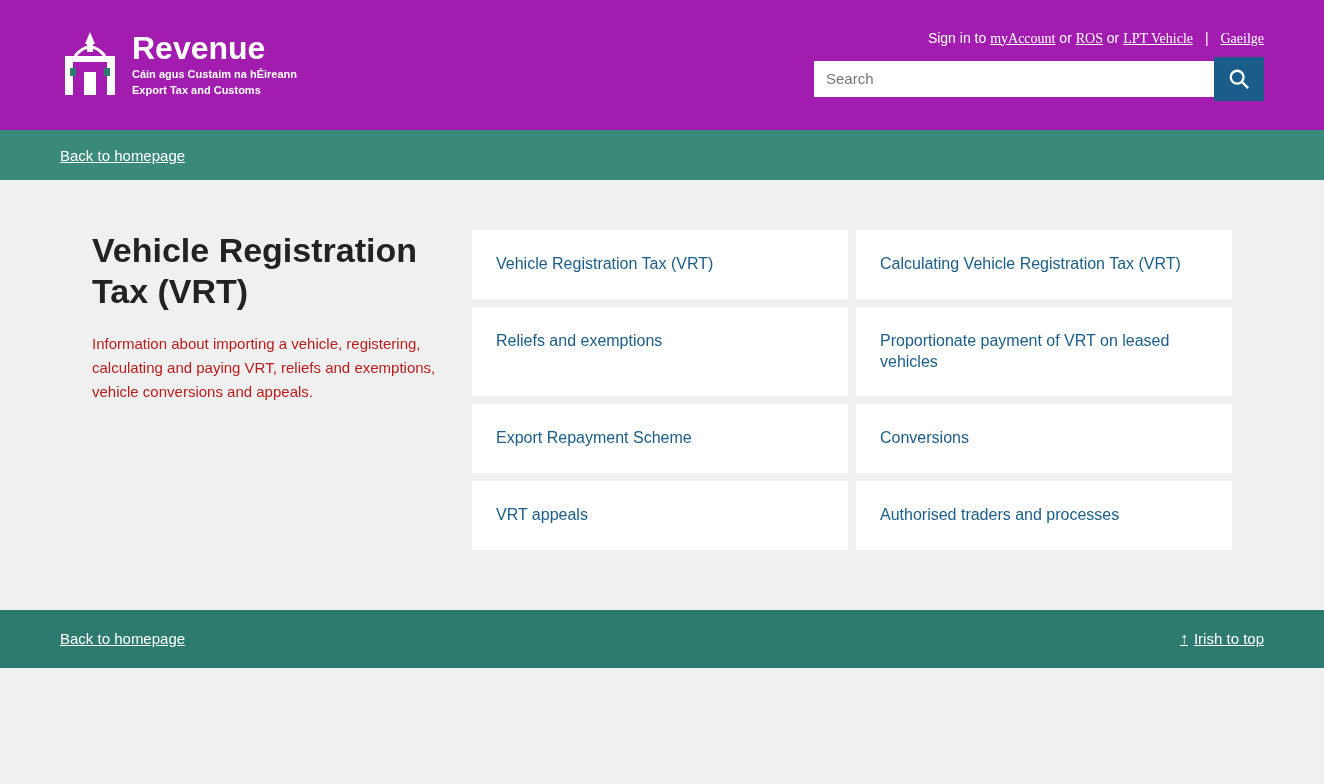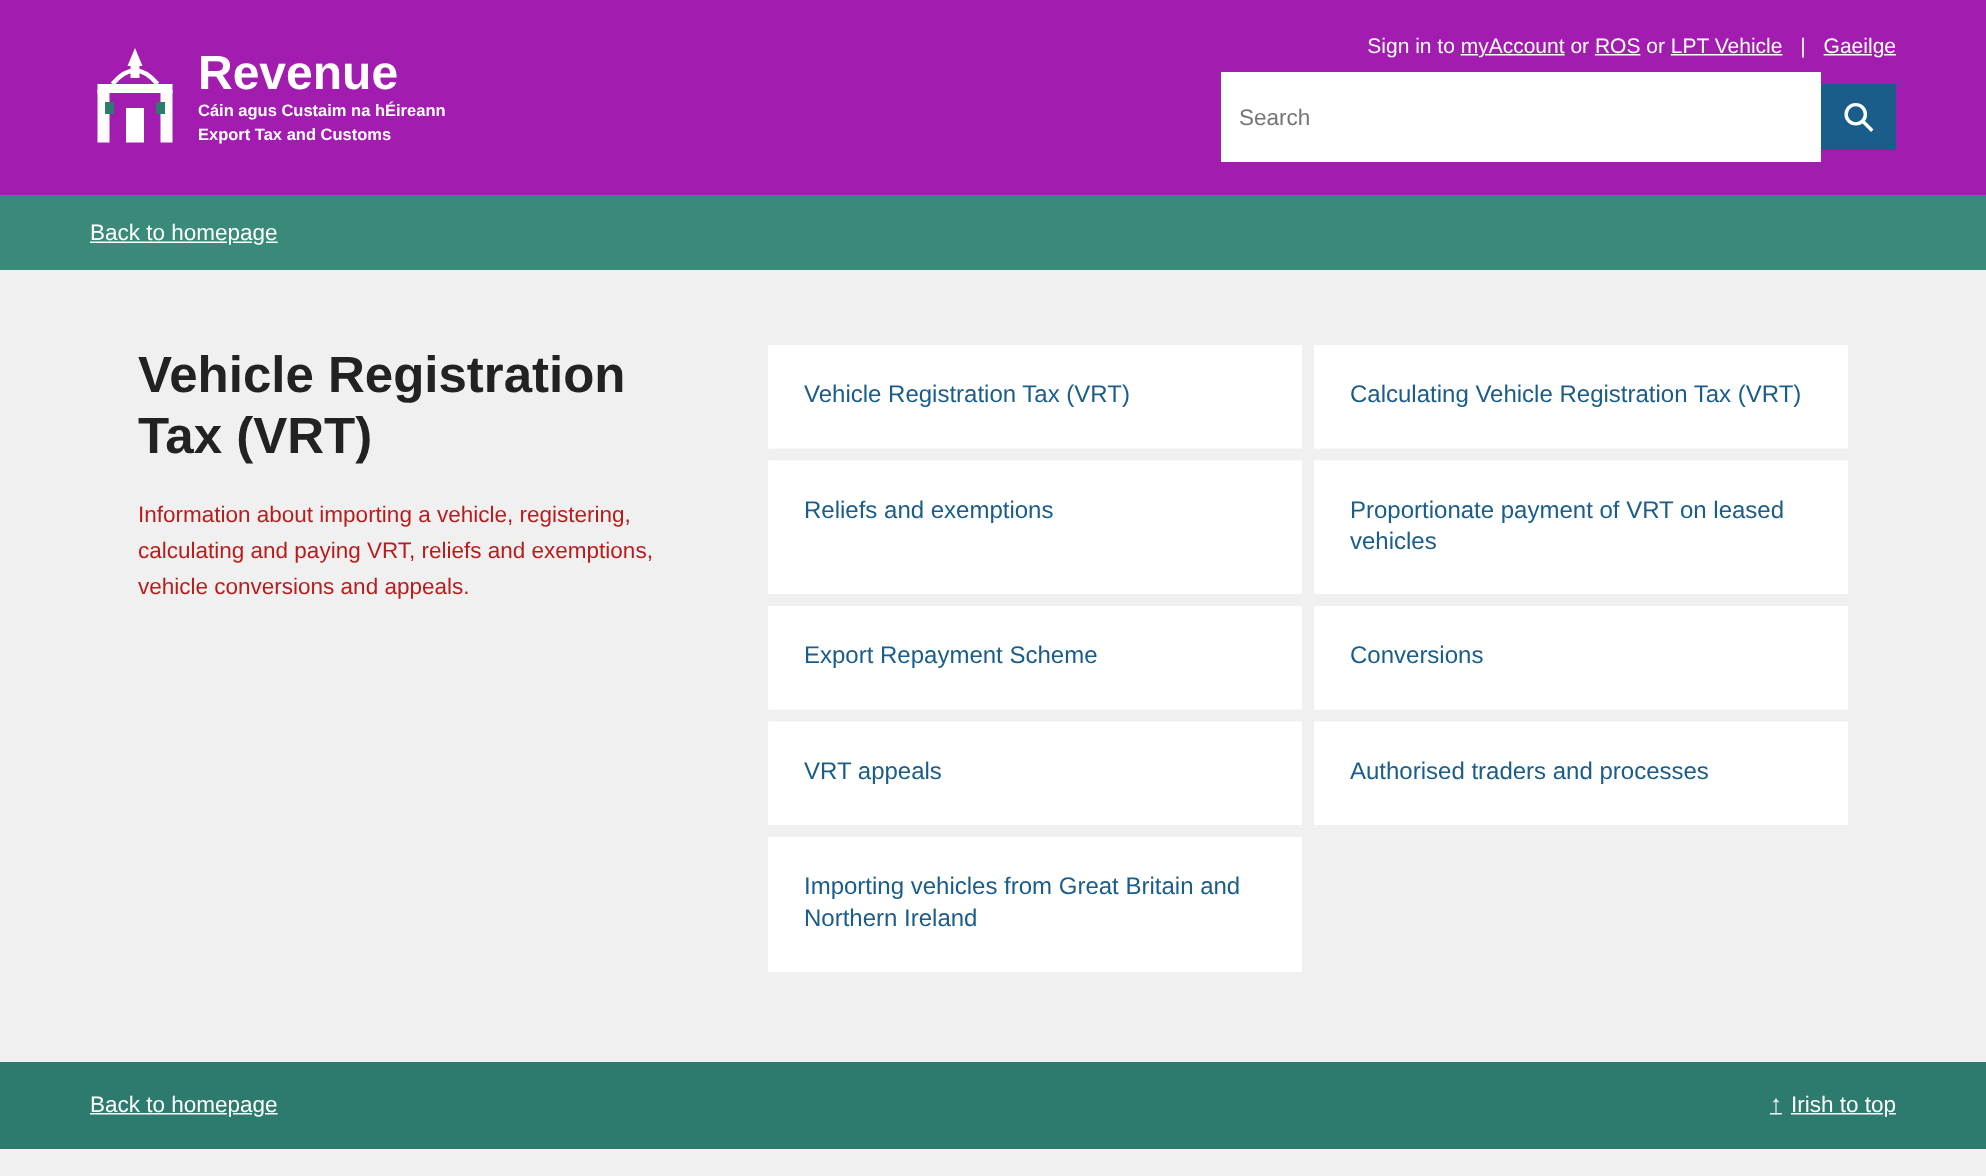--- a/index.html
+++ b/index.html
@@ -43,28 +43,29 @@
       align-items: flex-end;
       gap: 10px;
     }
     .sign-in-bar {
       color: white;
       font-size: 14px;
     }
     .sign-in-bar a {
       color: white;
       text-decoration: underline;
+      font-family: Liberation Serif, serif;
     }
     .search-bar {
       display: flex;
       align-items: center;
     }
     .search-input {
       width: 400px;
-      height: 60px;
+      height: 36px;
       padding: 0 12px;
       font-size: 15px;
       border: none;
       outline: none;
       background: white;
     }
     .search-button {
       width: 50px;
       height: 44px;
       background: #1a5c8a;
@@ -93,21 +94,20 @@
       text-decoration: underline;
       font-size: 15px;
     }
 
     
     .main-content {
       max-width: 1260px;
       margin: 0 auto;
       padding: 50px 60px 60px;
       display: flex;
-      gap: 40px;
       justify-content: flex-end;
     }
     .left-panel {
       flex: 0 0 380px;
     }
     .page-title {
       font-size: 34px;
       font-weight: bold;
       color: #222;
       line-height: 1.2;
@@ -263,23 +263,20 @@
     </a>
 
     <a href="#" class="card">
       <span class="card-link">VRT appeals</span>
     </a>
 
     <a href="#" class="card">
       <span class="card-link">Authorised traders and processes</span>
     </a>
 
-    <a href="#" class="card card-wide">
-      <span class="card-link">Importing vehicles from Great Britain and Northern Ireland</span>
-    </a>
   </div>
 </main>
 
 <footer class="footer">
   <a href="#">Back to homepage</a>
   <button class="back-to-top">
     <span class="arrow-up">↑</span>
     <span>Irish to top</span>
   </button>
 </footer>

